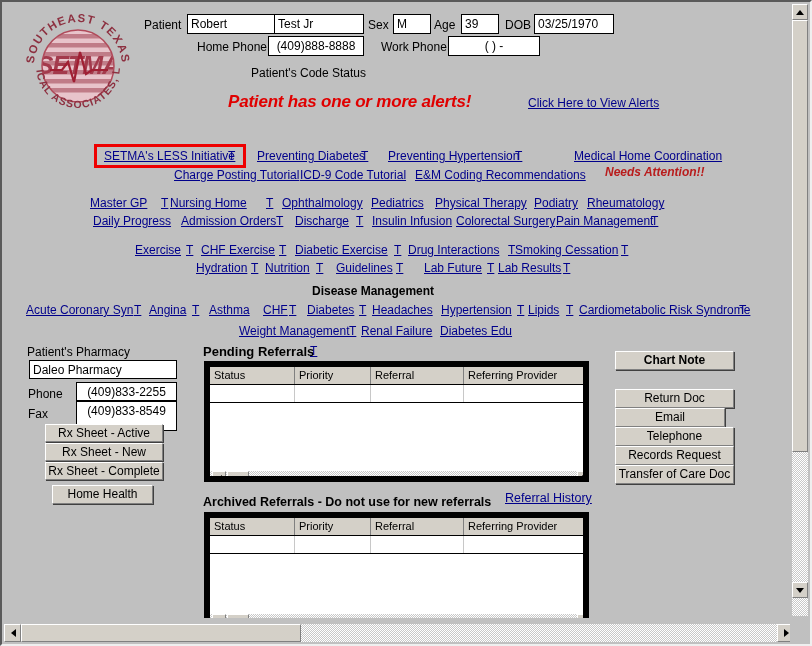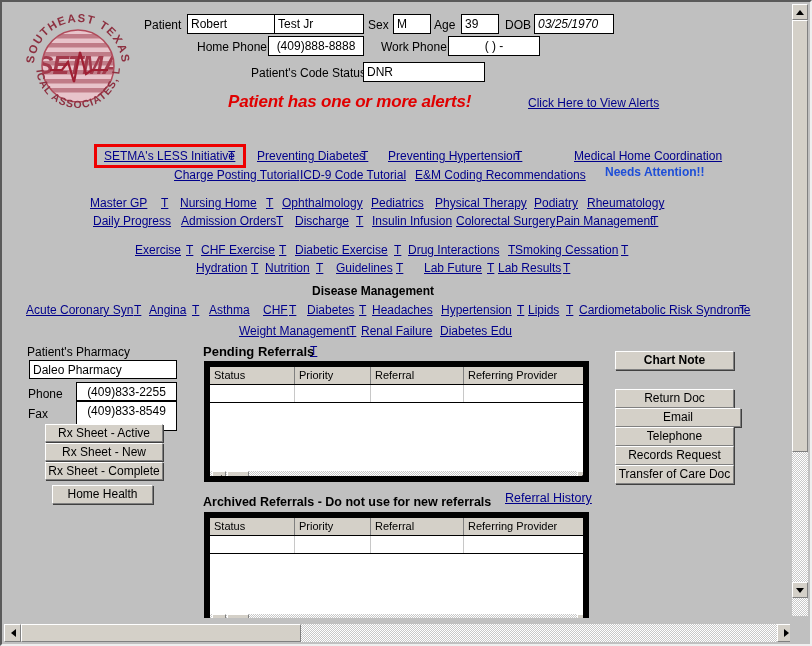--- a/index.html
+++ b/index.html
@@ -40,21 +40,21 @@
     overflow:hidden;white-space:nowrap;
   }
   .fld.ctr{text-align:center;}
 
   
   .alert{
     position:absolute;color:#e00000;font-weight:bold;font-style:italic;
     font-size:17px;white-space:nowrap;letter-spacing:-0.2px;
   }
   .needs{
-    position:absolute;color:#1d4ed8;font-weight:bold;
+    position:absolute;color:#b91c1c;font-weight:bold;font-style:italic;
     font-size:12px;white-space:nowrap;
   }
 
   
   a.lnk{
     position:absolute;color:#00008b;text-decoration:underline;
     font-size:12px;white-space:nowrap;cursor:pointer;
   }
   a.lnk.t{font-size:12px;}
   .sechdr{
@@ -230,29 +230,28 @@
   </div>
 
   <div class="lab" style="left:140px;top:14px;">Patient</div>
   <div class="fld" style="left:183px;top:10px;width:91px;height:20px;">Robert</div>
   <div class="fld" style="left:270px;top:10px;width:90px;height:20px;">Test Jr</div>
   <div class="lab" style="left:364px;top:14px;">Sex</div>
   <div class="fld" style="left:389px;top:10px;width:38px;height:20px;">M</div>
   <div class="lab" style="left:430px;top:14px;">Age</div>
   <div class="fld" style="left:457px;top:10px;width:38px;height:20px;">39</div>
   <div class="lab" style="left:501px;top:14px;">DOB</div>
-  <div class="fld" style="left:530px;top:10px;width:80px;height:20px;font-style:italic;">03/25/1970</div>
+  <div class="fld" style="left:530px;top:10px;width:80px;height:20px;">03/25/1970</div>
 
   <div class="lab" style="left:193px;top:36px;">Home Phone</div>
   <div class="fld ctr" style="left:264px;top:32px;width:96px;height:20px;">(409)888-8888</div>
   <div class="lab" style="left:377px;top:36px;">Work Phone</div>
   <div class="fld ctr" style="left:444px;top:32px;width:92px;height:20px;">(   )    -</div>
 
   <div class="lab" style="left:247px;top:62px;">Patient's Code Status</div>
-  <div class="fld" style="left:359px;top:58px;width:122px;height:20px;">DNR</div>
 
   <div class="alert" style="left:224px;top:88px;">Patient has one or more alerts!</div>
   <a class="lnk" style="left:524px;top:92px;">Click Here to View Alerts</a>
 
   <div class="redbox" style="left:90px;top:140px;width:152px;height:24px;"></div>
 
   <a class="lnk" style="left:100px;top:145px;">SETMA's LESS Initiative</a>
   <a class="lnk t" style="left:224px;top:145px;">T</a>
 
   <a class="lnk" style="left:253px;top:145px;">Preventing Diabetes</a>
@@ -263,21 +262,21 @@
 
   <a class="lnk" style="left:570px;top:145px;">Medical Home Coordination</a>
   <div class="needs" style="left:601px;top:161px;">Needs Attention!!</div>
 
   <a class="lnk" style="left:170px;top:164px;">Charge Posting Tutorial</a>
   <a class="lnk" style="left:296px;top:164px;">ICD-9 Code Tutorial</a>
   <a class="lnk" style="left:411px;top:164px;">E&amp;M Coding Recommendations</a>
 
   <a class="lnk" style="left:86px;top:192px;">Master GP</a>
   <a class="lnk t" style="left:157px;top:192px;">T</a>
-  <a class="lnk" style="left:176px;top:192px;text-align:right;">Nursing Home</a>
+  <a class="lnk" style="left:166px;top:192px;text-align:right;">Nursing Home</a>
   <a class="lnk t" style="left:262px;top:192px;">T</a>
   <a class="lnk" style="left:278px;top:192px;">Ophthalmology</a>
   <a class="lnk" style="left:367px;top:192px;">Pediatrics</a>
   <a class="lnk" style="left:431px;top:192px;">Physical Therapy</a>
   <a class="lnk" style="left:530px;top:192px;">Podiatry</a>
   <a class="lnk" style="left:583px;top:192px;">Rheumatology</a>
 
   <a class="lnk" style="left:89px;top:210px;">Daily Progress</a>
   <a class="lnk" style="left:177px;top:210px;">Admission Orders</a>
   <a class="lnk t" style="left:272px;top:210px;">T</a>
@@ -397,21 +396,21 @@
       </div>
       <div class="sbthumb" style="left:17px;width:22px;"></div>
       <div class="sbbtn" style="right:2px;">
         <span class="ar ar-r"></span>
       </div>
     </div>
   </div>
 
   <div class="btn bold" style="left:611px;top:347px;width:119px;height:19px;">Chart Note</div>
   <div class="btn" style="left:611px;top:385px;width:119px;height:19px;">Return Doc</div>
-  <div class="btn" style="left:611px;top:404px;width:126px;height:19px;">Email</div>
+  <div class="btn" style="left:611px;top:404px;width:110px;height:19px;">Email</div>
   <div class="btn" style="left:611px;top:423px;width:119px;height:19px;">Telephone</div>
   <div class="btn" style="left:611px;top:442px;width:119px;height:19px;">Records Request</div>
   <div class="btn" style="left:611px;top:461px;width:119px;height:19px;">Transfer of Care Doc</div>
 
  </div>
 
  <div class="vsb">
    <div class="vsbbtn" style="top:0px;">
      <span class="ar ar-u" style="position:absolute;left:50%;top:50%;"></span>
    </div>

